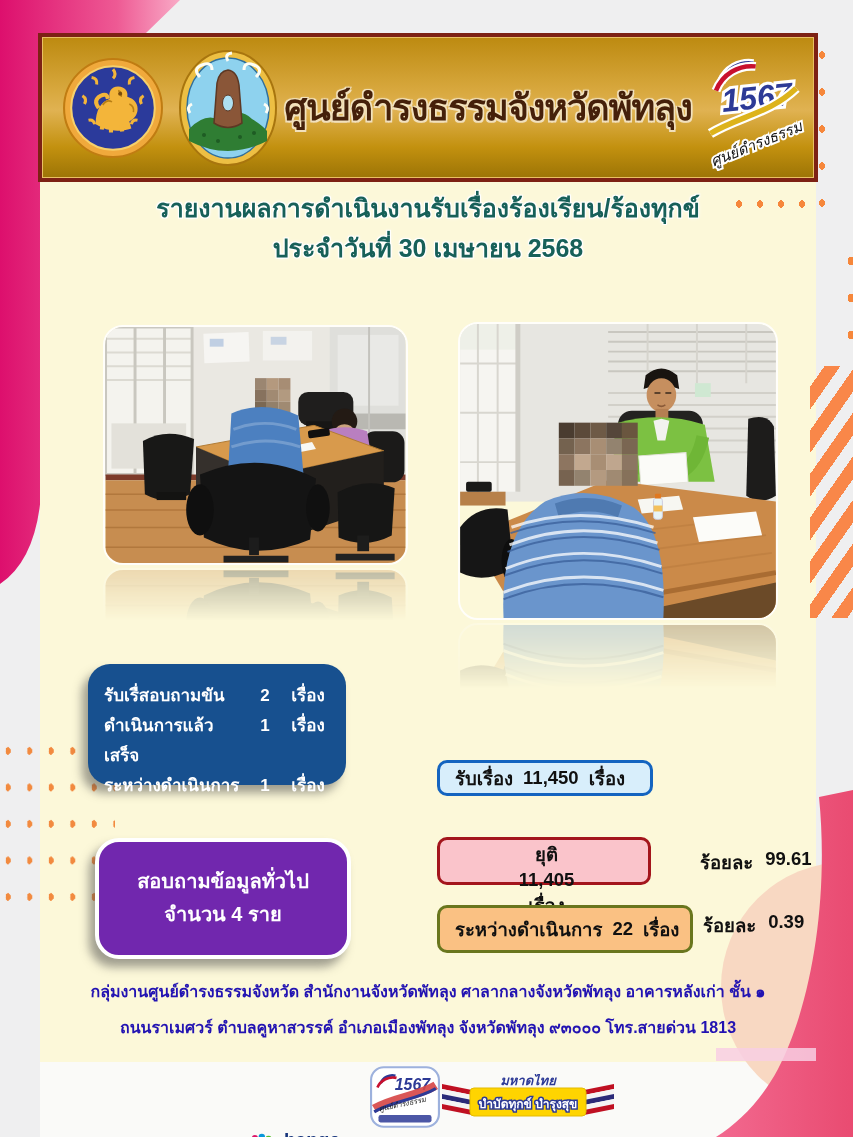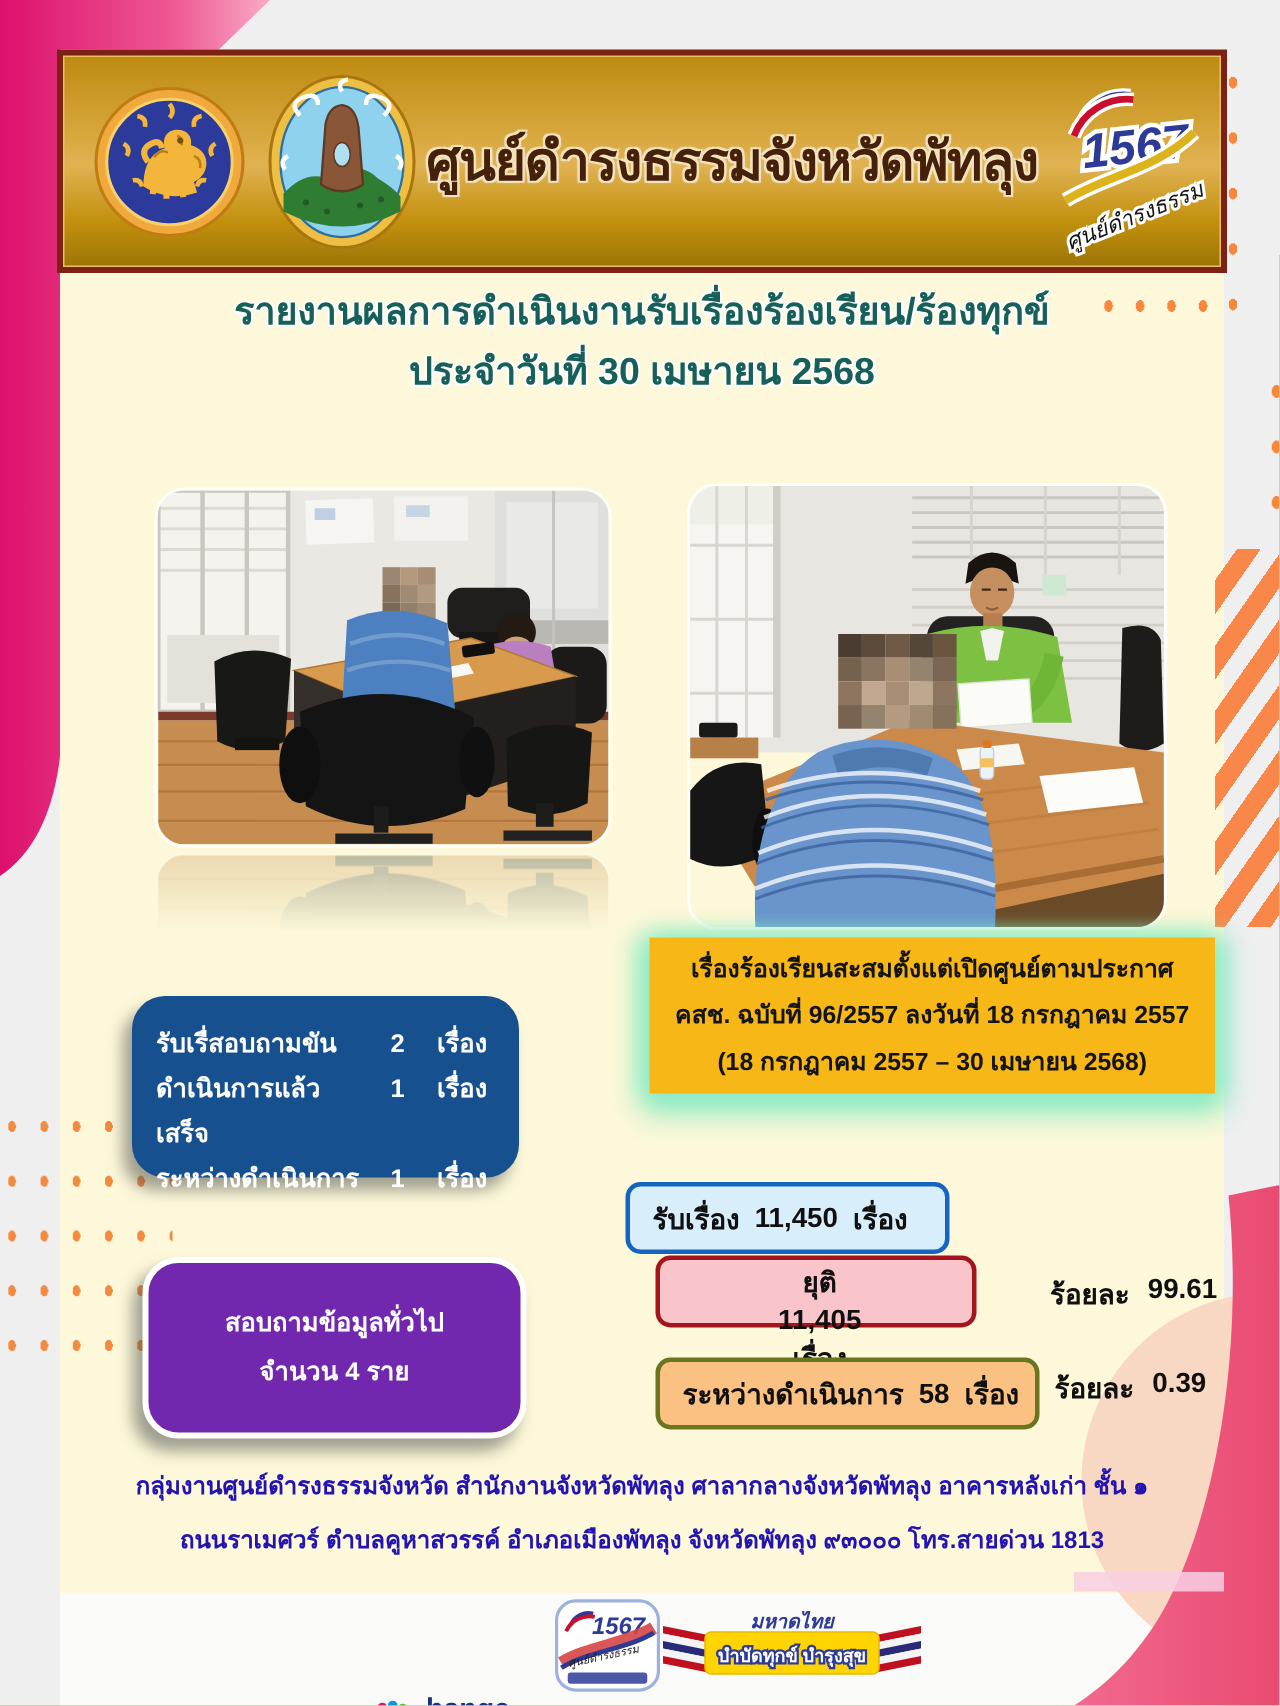--- a/index.html
+++ b/index.html
@@ -47,31 +47,31 @@
   #box-daily{left:88px;top:664px;width:258px;height:121px;border-radius:22px;background:#17508f;
     box-shadow:-6px 8px 10px rgba(70,70,70,.5);color:#fff;font-weight:bold;font-size:17px;
     box-sizing:border-box;padding:17px 12px 0 16px;}
   .daily-row{display:flex;line-height:30px;}
   .daily-label{flex:1;}
   .daily-value{width:34px;text-align:center;}
   .daily-unit{width:52px;text-align:center;}
 
   #box-inquiry{left:95px;top:838px;width:256px;height:121px;border-radius:24px;background:#7127ae;
     border:4px solid #fff;box-sizing:border-box;box-shadow:-6px 8px 10px rgba(70,70,70,.5);
-    color:#fff;font-weight:bold;font-size:17px;text-align:center;padding-top:23px;line-height:33px;}
+    color:#fff;font-weight:bold;font-size:20px;text-align:center;padding-top:23px;line-height:33px;}
 
   #box-cum{left:433px;top:625px;width:377px;height:104px;background:#f6b717;z-index:3;
     color:#141414;font-weight:bold;font-size:16.5px;text-align:center;line-height:31px;padding-top:6px;
     box-sizing:border-box;
     box-shadow:0 8px 18px 5px rgba(138,236,196,.95),-6px 0 14px 2px rgba(138,236,196,.7),6px 0 14px 2px rgba(138,236,196,.7);}
 
   .pill{border-radius:10px;display:flex;align-items:center;font-weight:bold;font-size:18.5px;
     color:#101010;padding-left:15px;box-sizing:border-box;z-index:2;}
   .pill span{margin-right:10px;}
-  #box-received{left:417px;top:760px;width:216px;height:48px;background:#d8eefb;border:3px solid #1464c0;margin-top:28px;}
+  #box-received{left:437px;top:760px;width:216px;height:36px;background:#d8eefb;border:3px solid #1464c0;}
   #box-resolved{left:437px;top:837px;width:214px;height:48px;background:#fac4cb;border:3px solid #a3151c;flex-direction:column;}
   #box-progress{left:437px;top:905px;width:256px;height:48px;background:#fac183;border:3px solid #69761d;}
   .pct{font-size:18.5px;font-weight:bold;color:#101010;display:flex;z-index:2;}
   .pct span{margin-right:12px;}
   #pct1{left:700px;top:848px;}
   #pct2{left:703px;top:911px;}
 
   
   #footer{left:40px;top:974px;width:776px;text-align:center;z-index:2;
     font-weight:bold;font-size:16px;line-height:36px;color:#2213b2;}
@@ -322,43 +322,38 @@
       <span class="daily-value">1</span>
       <span class="daily-unit">เรื่อง</span>
     </div>
     <div class="daily-row">
       <span class="daily-label">ระหว่างดำเนินการ</span>
       <span class="daily-value">1</span>
       <span class="daily-unit">เรื่อง</span>
     </div>
   </div>
 
-  <div class="abs" id="box-cum">
-    <div>เรื่องร้องเรียนสะสมตั้งแต่เปิดศูนย์ตามประกาศ</div>
-    <div>คสช. ฉบับที่ 96/2557 ลงวันที่ 18 กรกฎาคม 2557</div>
-    <div>(18 กรกฎาคม 2557 – 30 เมษายน 2568)</div>
-  </div>
 
   <div class="abs pill" id="box-received">
     <span>รับเรื่อง</span>
     <span>11,450</span>
     <span>เรื่อง</span>
   </div>
   <div class="abs pill" id="box-resolved">
     <span>ยุติ</span>
     <span>11,405</span>
     <span>เรื่อง</span>
   </div>
   <div class="abs pct" id="pct1">
     <span>ร้อยละ</span>
     <span>99.61</span>
   </div>
   <div class="abs pill" id="box-progress">
     <span>ระหว่างดำเนินการ</span>
-    <span>58</span>
+    <span>22</span>
     <span>เรื่อง</span>
   </div>
   <div class="abs pct" id="pct2">
     <span>ร้อยละ</span>
     <span>0.39</span>
   </div>
 
   <div class="abs z2" id="box-inquiry">
     <div>สอบถามข้อมูลทั่วไป</div>
     <div>จำนวน 4 ราย</div>

